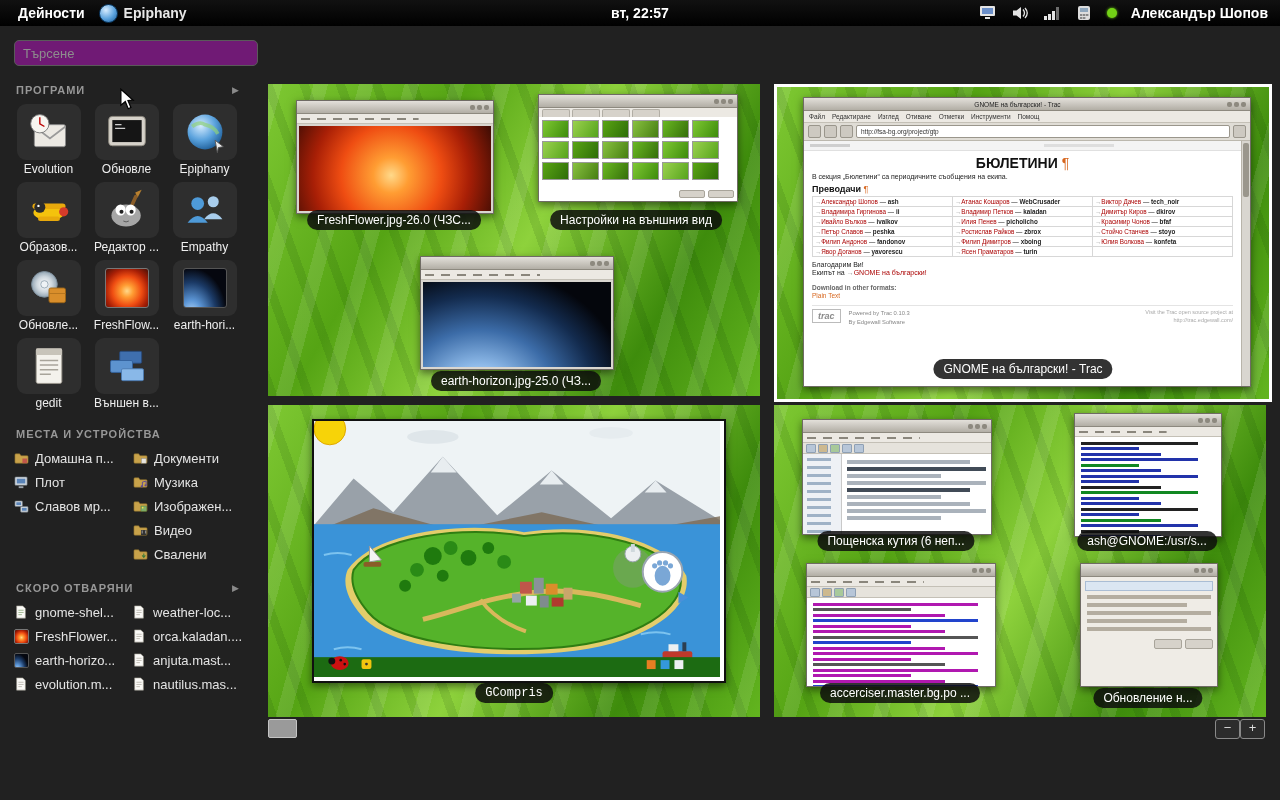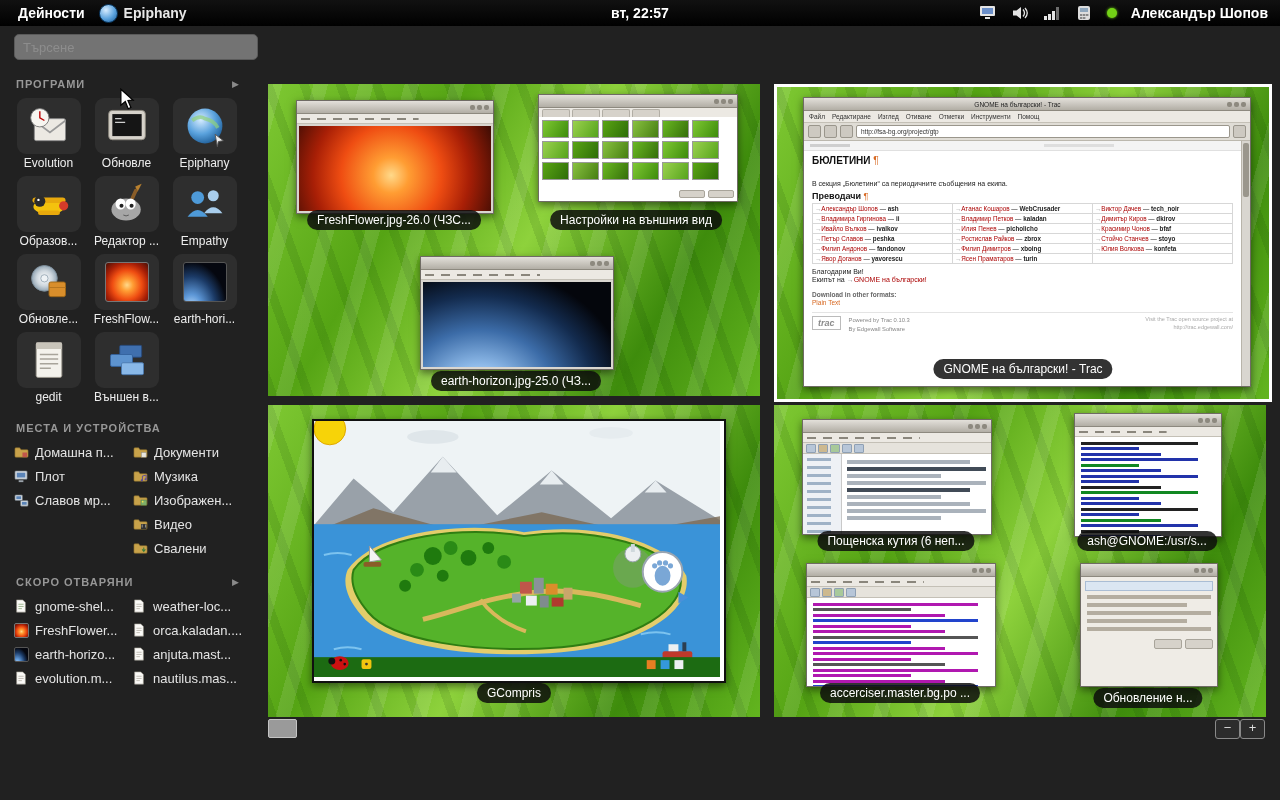--- a/index.html
+++ b/index.html
@@ -14,21 +14,21 @@
     background:radial-gradient(circle at 35% 30%, #d6ecff 0%, #5aa2dd 55%, #1b5a94 100%);
     border:1px solid #0c3a63;}
   .tb-app{font-weight:bold;font-size:14px;color:#e8e8e8;}
   .tb-clock{position:absolute;left:50%;transform:translateX(-50%);font-weight:bold;font-size:14px;}
   .tb-right{margin-left:auto;display:flex;align-items:center;gap:14px;padding-right:12px;}
   .sysicon{width:18px;height:16px;display:inline-block;}
   .presence{width:10px;height:10px;border-radius:50%;background:#73d216;box-shadow:0 0 3px #73d216;}
   .tb-user{font-weight:bold;font-size:14px;}
   
   .sidebar{position:absolute;left:0;top:26px;width:256px;height:774px;color:#ddd;}
-  .search{margin:8px 14px 0 14px;width:226px;height:24px;background:#737373;border:1px solid #5a5a5a;
+  .search{margin:14px 14px 0 14px;width:226px;height:24px;background:#701a75;border:1px solid #5a5a5a;
     border-radius:5px;color:#e8e8e8;font-size:13px;padding:0 8px;outline:none;}
   .search::placeholder{color:#8d8d8d;}
   .sechead{display:flex;align-items:center;color:#979797;font-size:11px;font-weight:bold;
     letter-spacing:1px;margin:18px 16px 8px 16px;}
   .sechead .exp{margin-left:auto;color:#8a8a8a;font-size:9px;cursor:default;}
   .apps{display:grid;grid-template-columns:repeat(3,77px);gap:6px 1px;padding:0 10px;}
   .app{width:77px;text-align:center;cursor:pointer;}
   .tile{width:64px;height:56px;margin:0 auto;background:#2e2e2e;border-radius:9px;
     display:flex;align-items:center;justify-content:center;}
   .alabel{margin-top:2px;font-size:12px;color:#eee;white-space:nowrap;overflow:hidden;
@@ -45,21 +45,21 @@
   .mini .flower-thumb,.mini .earth-thumb{width:13px;height:13px;border-radius:2px;}
   
   .wswrap{position:absolute;left:268px;top:84px;width:1000px;height:650px;}
   .ws{position:absolute;width:492px;height:312px;overflow:hidden;cursor:pointer;
     background:
       repeating-linear-gradient(105deg, rgba(255,255,255,.10) 0 14px, rgba(255,255,255,0) 14px 44px),
       repeating-linear-gradient(70deg, rgba(0,40,0,.10) 0 9px, rgba(0,0,0,0) 9px 34px),
       linear-gradient(120deg,#7ec832 0%,#55a414 30%,#8ed23c 52%,#3e8c0c 78%,#63b51f 100%);}
   .ws1{left:0;top:0;}
   .ws2{left:506px;top:0;border:3px solid #fff;}
-  .ws3{left:0;top:321px;}
+  .ws3{left:0;top:321px;font-family:Liberation Mono, monospace;}
   .ws4{left:506px;top:321px;}
   
   .win{position:absolute;background:#d9d6d0;border:1px solid #6f6b64;box-shadow:0 3px 8px rgba(0,0,0,.5);
     display:flex;flex-direction:column;overflow:hidden;}
   .ttl{height:12px;background:linear-gradient(#e3e0da,#b2aea5);border-bottom:1px solid #8d897f;
     display:flex;align-items:center;font-size:6.5px;color:#222;padding:0 4px;flex:0 0 auto;}
   .ttl .tx{flex:1;text-align:center;white-space:nowrap;overflow:hidden;}
   .ttl .dots{display:flex;gap:2px;}
   .ttl .dots i{width:5px;height:5px;border-radius:2px;background:#8d897f;display:block;}
   .mbar{height:9px;background:#ece9e3;border-bottom:1px solid #c4c0b6;flex:0 0 auto;
@@ -92,21 +92,21 @@
   .ephtools{height:17px;background:#e0ddd6;border-bottom:1px solid #bcb8ae;display:flex;align-items:center;
     gap:3px;padding:0 4px;flex:0 0 auto;}
   .tbtn{width:11px;height:11px;background:#cdc9c1;border:1px solid #9a968c;border-radius:2px;}
   .addr{flex:1;height:11px;background:#fff;border:1px solid #9a968c;border-radius:2px;
     font-size:6.5px;color:#333;line-height:11px;padding:0 4px;white-space:nowrap;overflow:hidden;}
   .page{flex:1;background:#fff;position:relative;overflow:hidden;display:flex;}
   .pagein{flex:1;padding:4px 8px;overflow:hidden;}
   .pnav{height:9px;background:#f4f4f4;border-bottom:1px solid #e0e0e0;margin:-4px -8px 4px;
     background-image:linear-gradient(90deg,#cfcfcf 0 40px,transparent 40px),linear-gradient(90deg,#dedede 0 70px,transparent 70px);
     background-size:40px 3px,70px 3px;background-repeat:no-repeat;background-position:6px 3px,240px 3px;}
-  .ph1{font-size:10px;font-weight:bold;color:#111;margin:1px 0 14px;}
+  .ph1{font-size:14px;font-weight:bold;color:#111;margin:1px 0 2px;text-align:center;}
   .pilcrow{color:#d7661e;font-weight:normal;}
   .pintro{font-size:7px;color:#222;margin:0 0 4px;}
   .ph2{font-size:9px;font-weight:bold;color:#111;margin:3px 0 2px;}
   .trtable{border-collapse:collapse;width:100%;table-layout:fixed;}
   .trtable td{border:1px solid #d7d7d7;font-size:6.3px;padding:1px 2px;white-space:nowrap;overflow:hidden;color:#222;}
   .arr{color:#999;}
   .tlink{color:#aa0000;}
   .pthanks{font-size:7px;margin:4px 0 1px;color:#222;}
   .pteam{font-size:7px;color:#222;margin:0 0 8px;}
   .pteam .tlink{color:#aa0000;}

